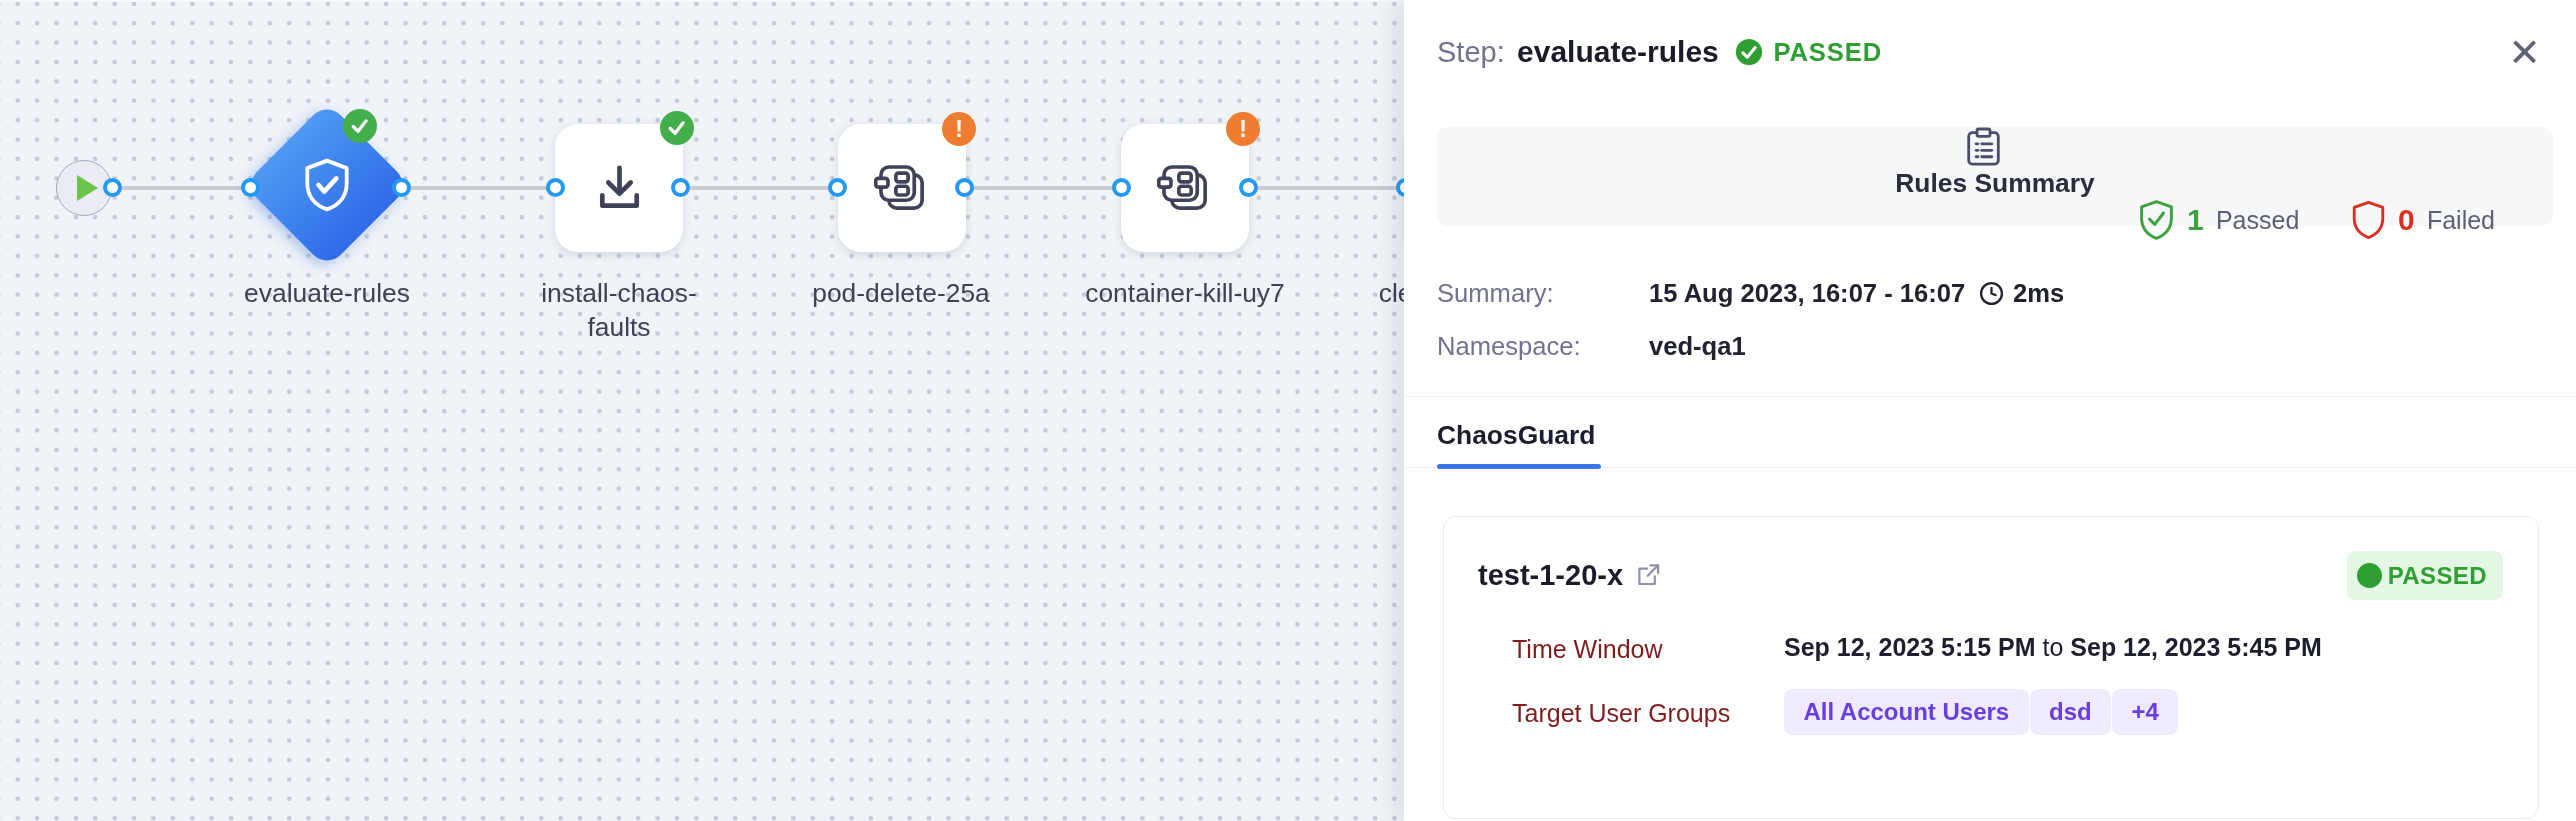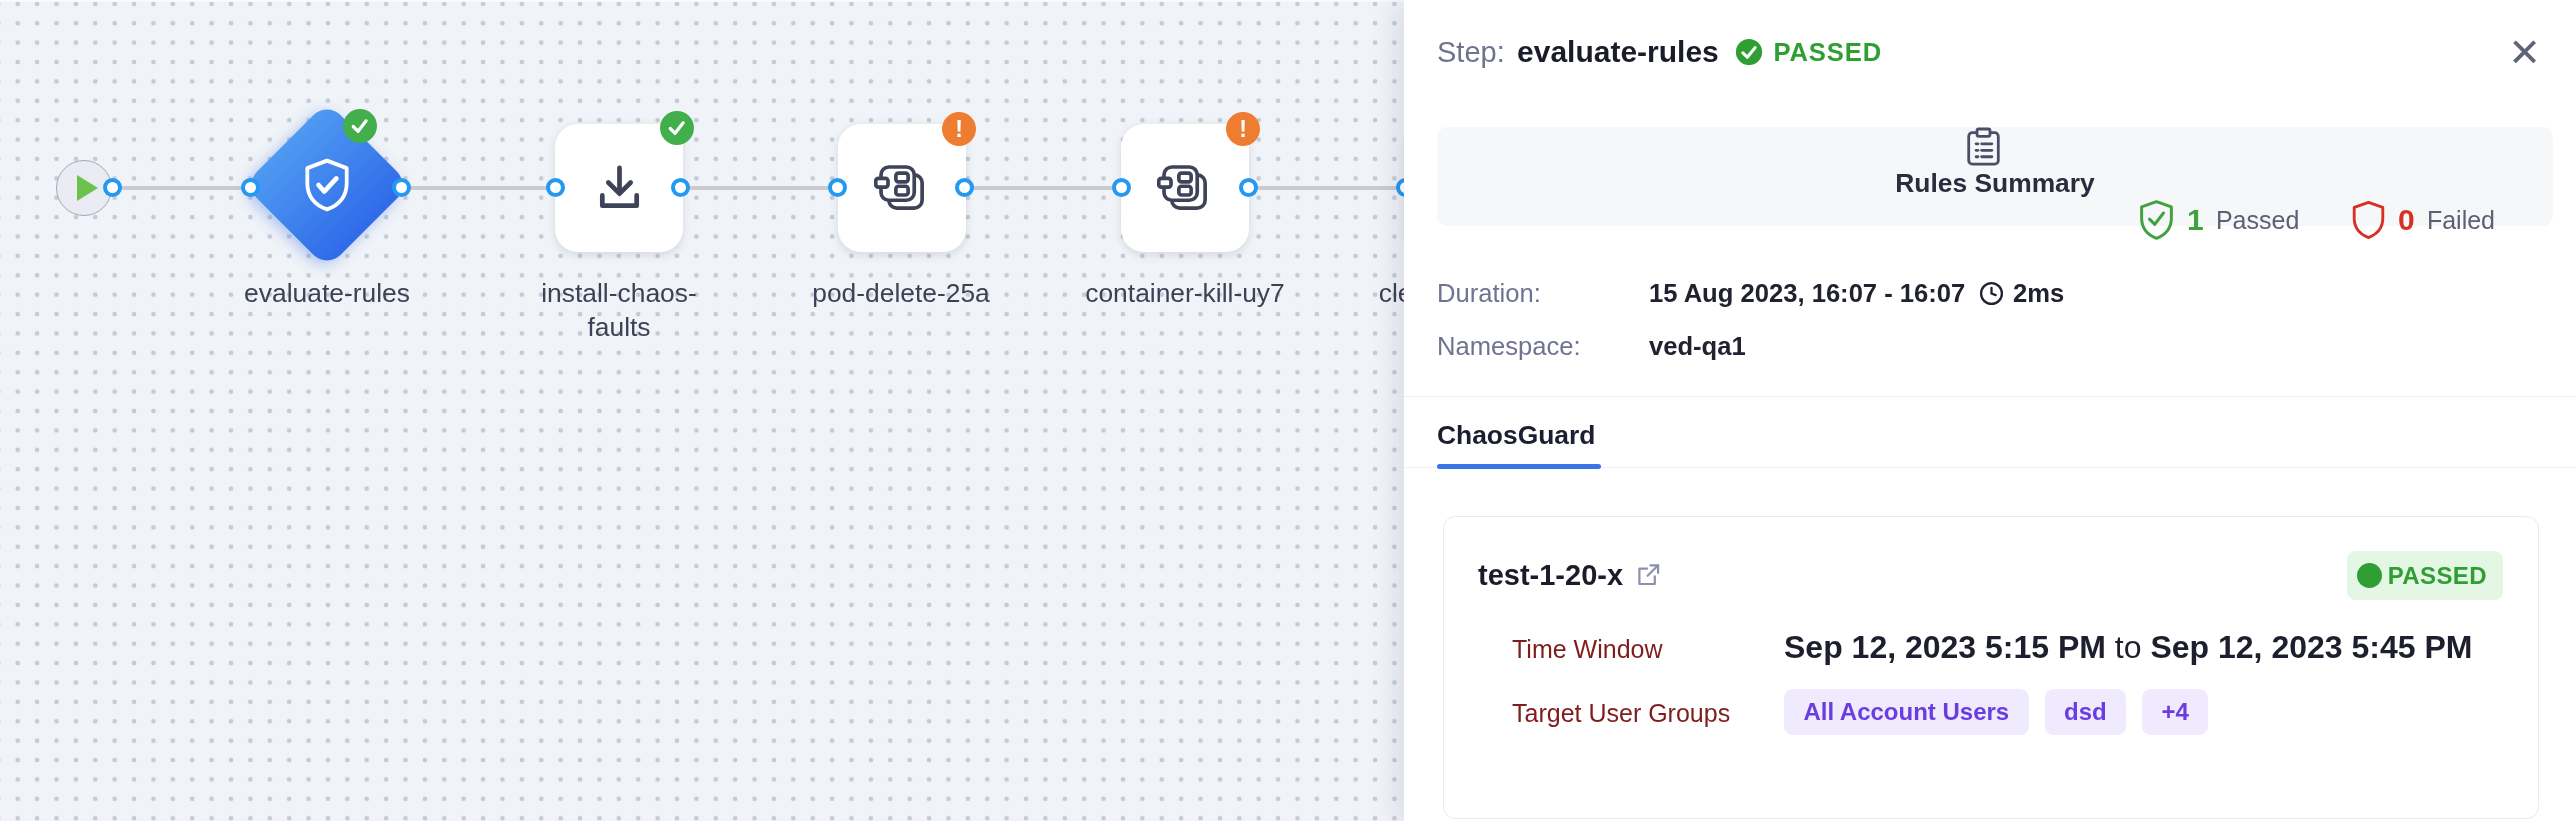--- a/index.html
+++ b/index.html
@@ -114,25 +114,25 @@
   .pill {
     margin-left:auto; background:#e4f6e4; border-radius:8.8px; height:49px;
     display:flex; align-items:center; padding:0 16px 0 10.6px;
   }
   .pill-dot { width:25px; height:25px; border-radius:50%; background:#2f9e33; margin-right:5.3px; }
   .pill-text { font-size:24px; font-weight:700; color:#2f9e33; letter-spacing:0.4px; }
 
   .guard-rows { margin-top:32px; padding-left:34px; }
   .g-row { display:flex; }
   .g-label { width:272px; flex:0 0 272px; font-size:25px; color:#7f1d1d; line-height:30px; padding-top:1.8px; }
-  .g-val-line1 { font-size:32px; line-height:30px; color:#1d1f2e; }
+  .g-val-line1 { font-size:25px; line-height:30px; color:#1d1f2e; }
   .g-val-line1 b { font-weight:700; }
   .g-val-line2 { font-size:24px; line-height:30px; color:#2a2c3a; margin-top:16px; }
   .g-row.groups { margin-top:25px; align-items:center; }
-  .chips { display:flex; gap:16px; align-items:center; }
+  .chips { display:flex; gap:1px; align-items:center; }
   .chip {
     background:#efeafd; color:#6a3de0; font-size:24px; font-weight:700;
     height:46px; line-height:46px; padding:0 19.4px; border-radius:8.8px; cursor:pointer;
   }
   svg { display:block; }
 </style>
 </head>
 <body>
 
 <div class="app">
@@ -270,21 +270,21 @@
           <svg width="37" height="42" viewBox="0 0 44 48" fill="none" stroke="#d93025" stroke-width="3.4" stroke-linecap="round" stroke-linejoin="round">
             <path d="M22 3 L39 9 V22 C39 34 32 41 22 45 C12 41 5 34 5 22 V9 Z"></path>
           </svg>
         </span>
         <span class="rs-num fail">0</span>
         <span class="rs-word">Failed</span>
       </span>
     </div>
 
     <div class="info-row first">
-      <span class="info-label">Duration:</span>
+      <span class="info-label">Summary:</span>
       <span class="info-value">
         <span>15 Aug 2023, 16:07 - 16:07</span>
         <span class="clock-wrap">
           <svg width="25" height="25" viewBox="0 0 24 24" fill="none" stroke="#20222f" stroke-width="2.2" stroke-linecap="round">
               <circle cx="12" cy="12" r="10"></circle>
               <polyline points="12,6.5 12,12 16,13.5"></polyline>
             </svg>
         </span>
         <span>2ms</span>
       </span>

